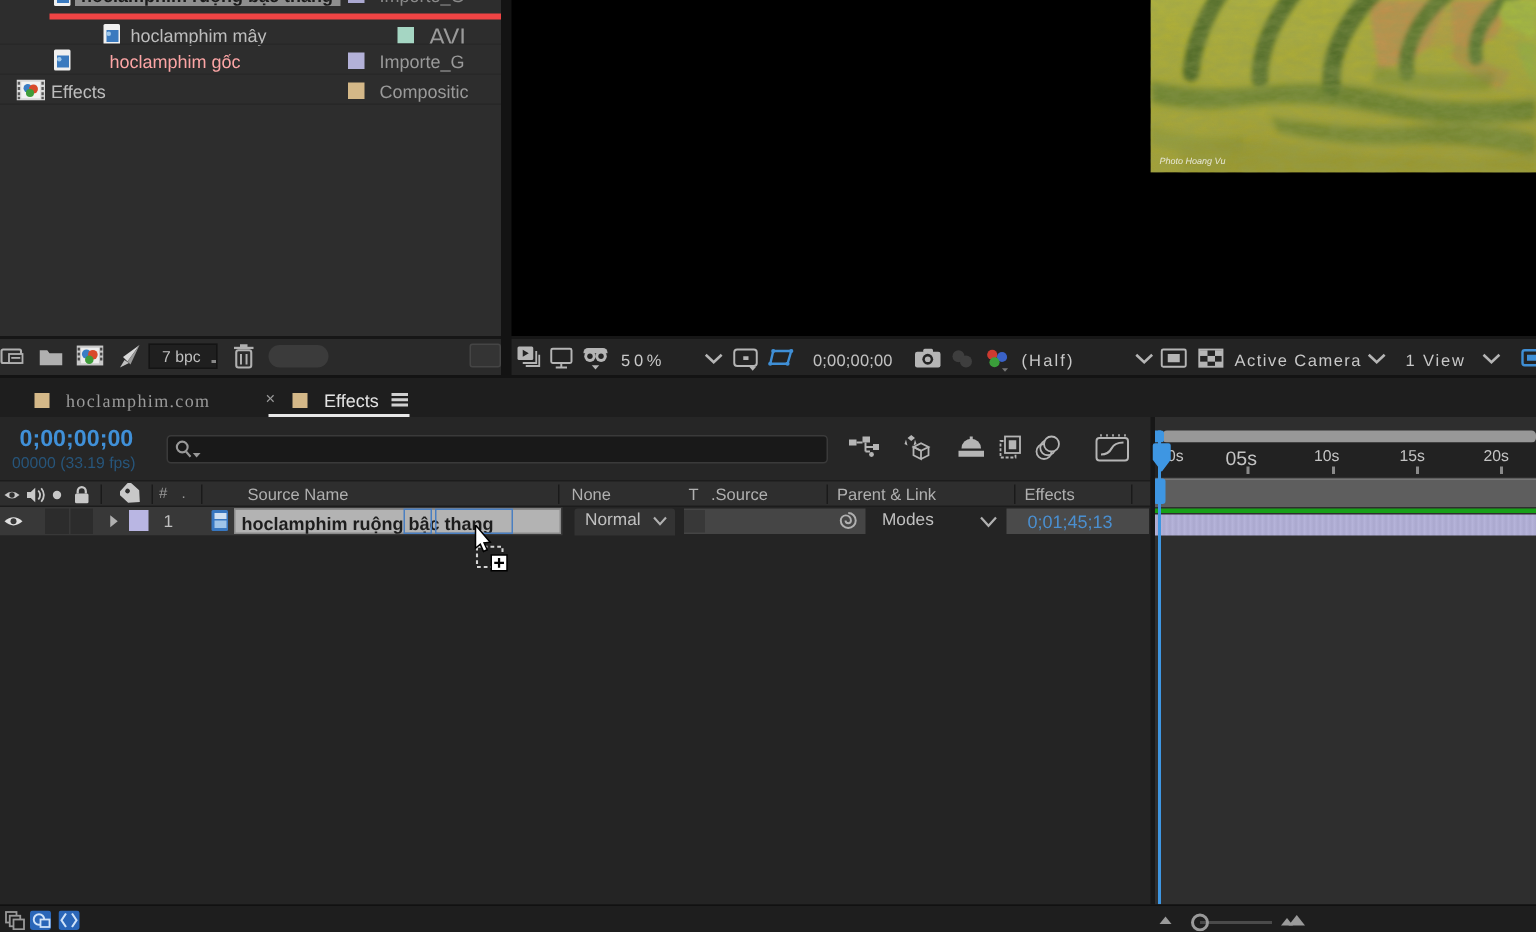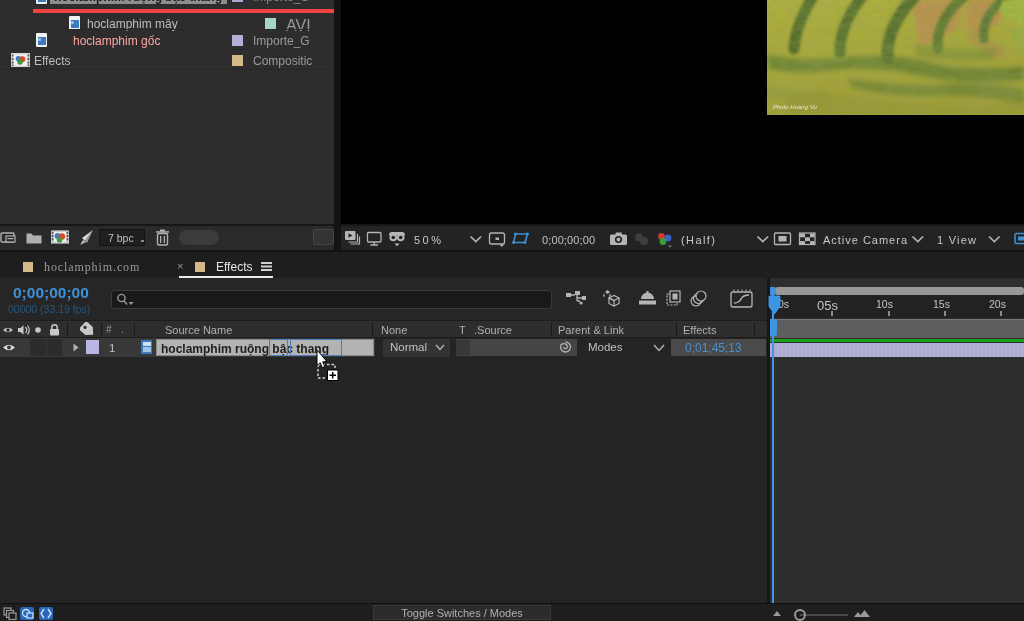--- a/index.html
+++ b/index.html
@@ -455,23 +455,20 @@
       <rect x="0" y="0" width="14" height="13" rx="2" fill="#2a66b8"></rect>
       <circle cx="6" cy="6" r="3.5" fill="none" stroke="#cfe2f8" stroke-width="1.3"></circle>
       <rect x="7" y="6" width="6" height="5" fill="#2a66b8" stroke="#cfe2f8" stroke-width="1.2"></rect>
     </svg>
 
     <svg class="abs" style="left:39px;top:3px;" width="15" height="13" viewBox="0 0 15 13">
       <rect x="0" y="0" width="14" height="13" rx="2" fill="#2a66b8"></rect>
       <path d="M5 2 l-3 4.5 3 4.5 M9 2 l3 4.5 -3 4.5" stroke="#cfe2f8" stroke-width="1.4" fill="none"></path>
     </svg>
 
-    <div class="abs" style="left:373px;top:1px;width:178px;height:15px;background:#2c2c2c;border:1px solid #3a3a3a;">
-      <div class="abs txt" style="left:50%;top:1px;transform:translateX(-50%);font-size:11px;color:#b0b0b0;">Toggle Switches / Modes</div>
-    </div>
 
     <svg class="abs" style="left:768px;top:2px;" width="115" height="15" viewBox="0 0 115 15">
       <path d="M5 10 l4 -5 4 5 z" fill="#9a9a9a"></path>
       <line x1="32" y1="9" x2="80" y2="9" stroke="#4a4a4a" stroke-width="2"></line>
       <circle cx="32" cy="9" r="5" fill="none" stroke="#9a9a9a" stroke-width="2"></circle>
       <path d="M86 11 l4 -5 4 5 z" fill="#9a9a9a"></path>
       <path d="M91 11 l5.5 -7 5.5 7 z" fill="#9a9a9a"></path>
     </svg>
   </div>
 

